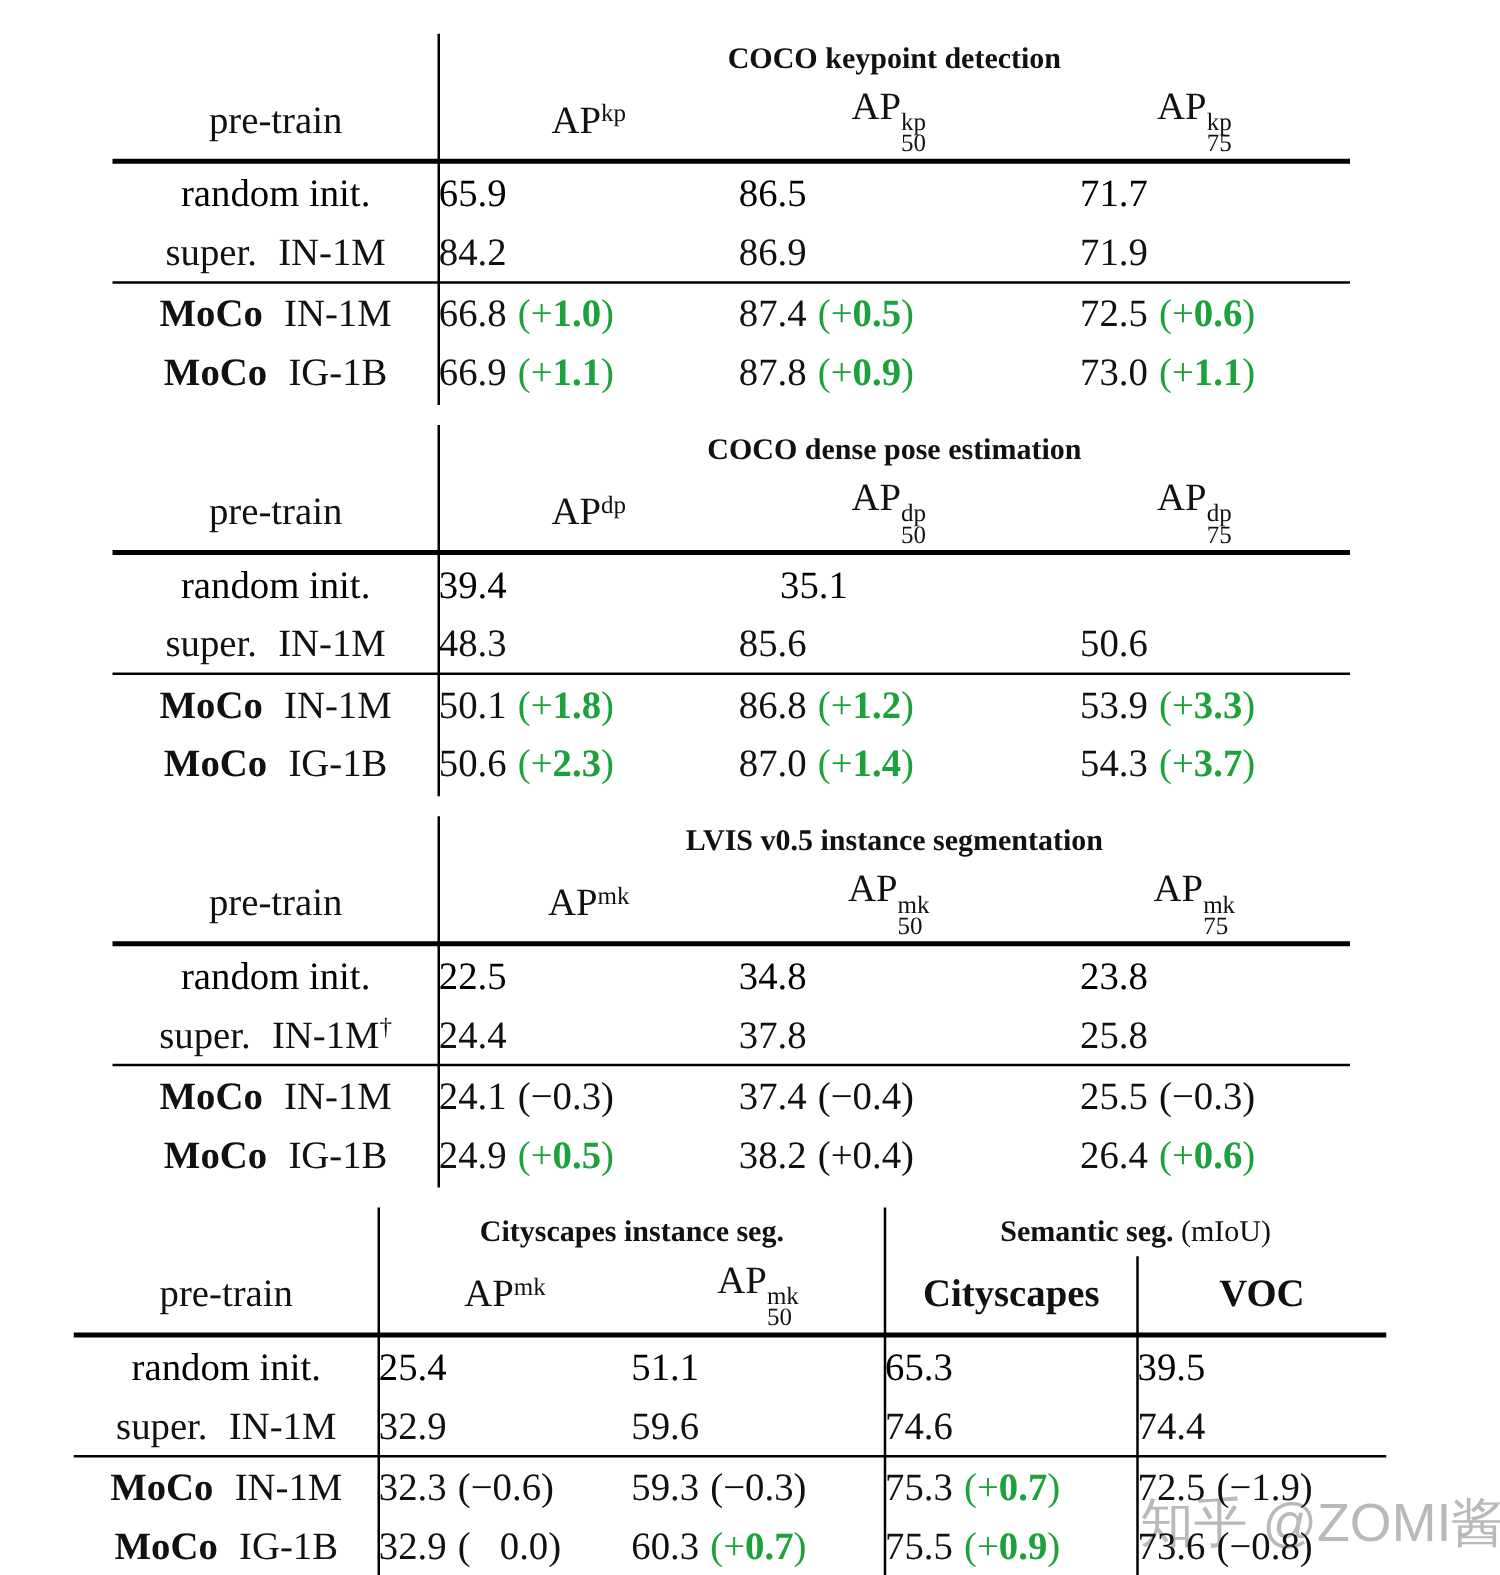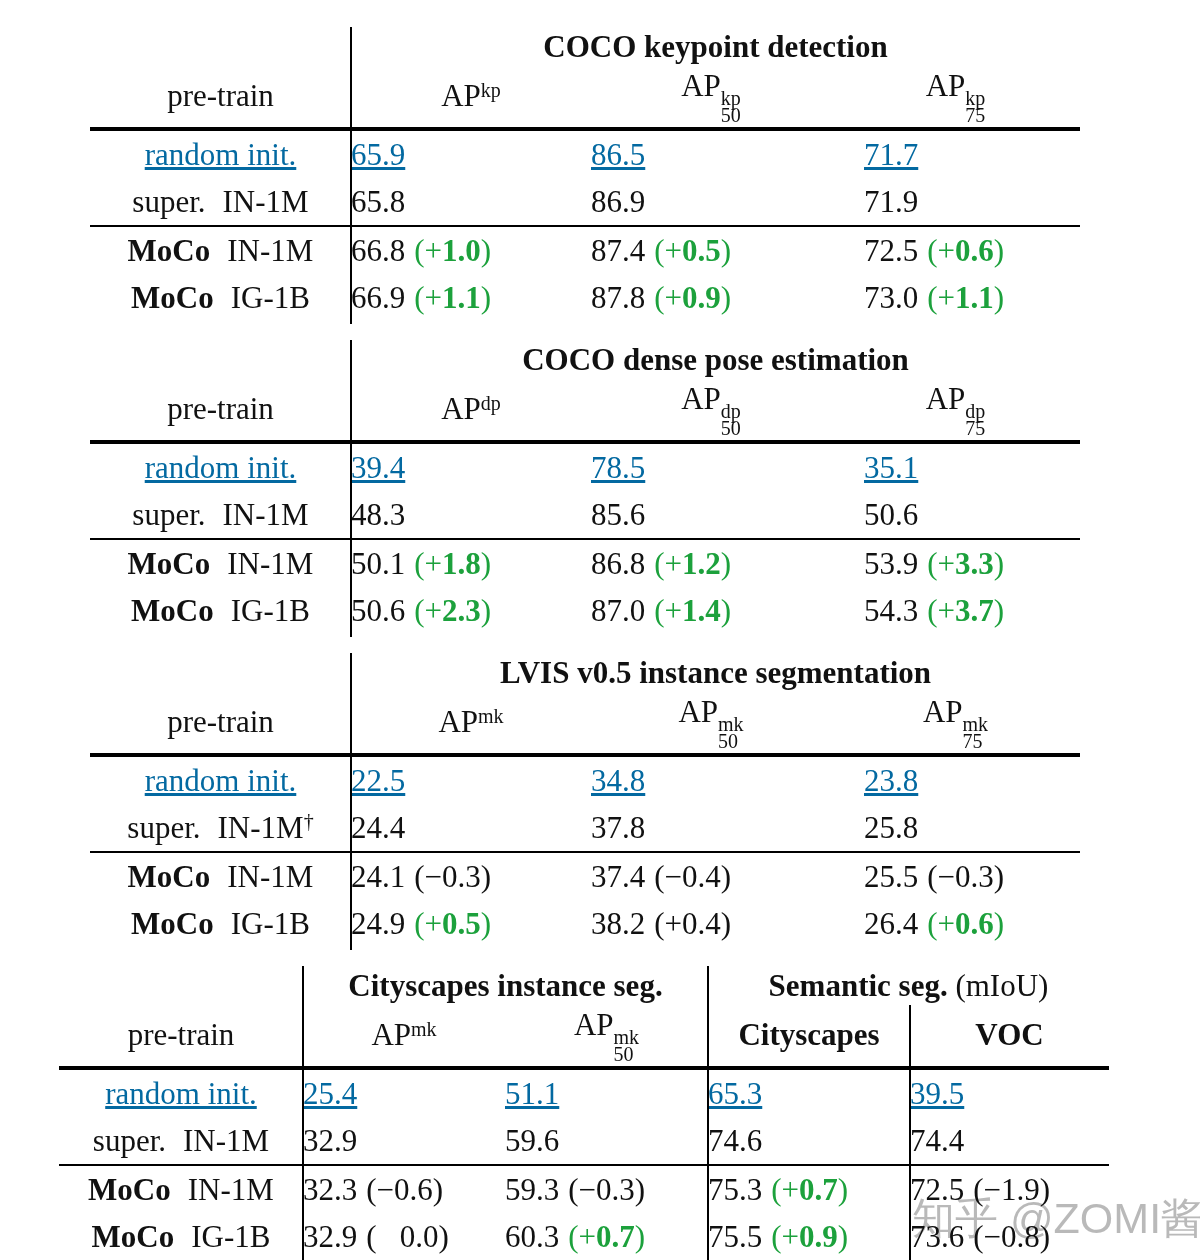--- a/index.html
+++ b/index.html
@@ -28,21 +28,21 @@
   #t0 { top: 30px; }
   #t1 { top: 343px; }
   #t2 { top: 656px; }
   #t3 { top: 969px; }
 
   .grid { display: grid; }
   .t13 .grid { grid-template-columns: 261px 240px 240px 249px; }
   .t4  .grid { grid-template-columns: 244px 202px 203px 202px 199px; }
 
   .titlebar { height: 34px; align-items: center; }
-  .tcell { text-align: center; font-size: 31px; line-height: 34px; white-space: pre; }
+  .tcell { text-align: center; font-size: 24px; line-height: 34px; white-space: pre; }
   .tp.b { font-weight: bold; }
 
   .head { height: 63px; align-items: center; }
   .hlabel { text-align: center; font-size: 31px; }
   .hcol  { text-align: center; font-size: 31px; }
   .hplain { font-weight: bold; }
   .apsup { font-size: 20px; vertical-align: 9px; }
   .stack {
     display: inline-flex;
     flex-direction: column;
@@ -50,21 +50,21 @@
     font-size: 20px;
     line-height: 17px;
     vertical-align: -9px;
     text-align: left;
   }
 
   .thick { height: 4px; background: #000; }
   .thin  { height: 2px; background: #000; }
 
   .row { height: 47px; align-items: center; font-size: 31px; }
-  .row.muted { color: #0369a1; text-decoration: underline; }
+  .row.muted { color: #000000; }
   .rlabel { text-align: center; white-space: nowrap; }
   .lp + .lp { margin-left: 17px; }
   .lp.b { font-weight: bold; text-align: center; }
   .dagger { font-size: 20px; vertical-align: 10px; }
 
   .cell { white-space: nowrap; }
   .t13 .row > .cell:nth-child(4), .t13 .head > .hcol:nth-child(4) { }
   .t13 .row > div.cell:last-child { padding-left: 33px; }
   .t4 .cell { }
 
@@ -103,21 +103,21 @@
       </div>
       <div class="thick"></div>
       <div class="grid row muted">
         <div class="rlabel"><span class="lp">random init.</span></div>
         <div class="cell"><span class="v">65.9</span></div>
         <div class="cell"><span class="v">86.5</span></div>
         <div class="cell"><span class="v">71.7</span></div>
       </div>
       <div class="grid row">
         <div class="rlabel"><span class="lp">super.</span><span class="lp">IN-1M</span></div>
-        <div class="cell"><span class="v">65.8</span></div>
+        <div class="cell"><span class="v">84.2</span></div>
         <div class="cell"><span class="v">86.9</span></div>
         <div class="cell"><span class="v">71.9</span></div>
       </div>
       <div class="thin"></div>
       <div class="grid row">
         <div class="rlabel"><span class="lp b">MoCo</span><span class="lp">IN-1M</span></div>
         <div class="cell"><span class="v">66.8</span><span class="delta pos"><span class="d-pre">(+</span><span class="d-num">1.0</span><span class="d-post">)</span></span></div>
         <div class="cell"><span class="v">87.4</span><span class="delta pos"><span class="d-pre">(+</span><span class="d-num">0.5</span><span class="d-post">)</span></span></div>
         <div class="cell"><span class="v">72.5</span><span class="delta pos"><span class="d-pre">(+</span><span class="d-num">0.6</span><span class="d-post">)</span></span></div>
       </div>
@@ -143,21 +143,20 @@
           </span></div>
         <div class="hcol"><span class="apbase">AP</span><span class="stack">
             <span class="s-top">dp</span>
             <span class="s-bot">75</span>
           </span></div>
       </div>
       <div class="thick"></div>
       <div class="grid row muted">
         <div class="rlabel"><span class="lp">random init.</span></div>
         <div class="cell"><span class="v">39.4</span></div>
-        <div class="cell"><span class="v">78.5</span></div>
         <div class="cell"><span class="v">35.1</span></div>
       </div>
       <div class="grid row">
         <div class="rlabel"><span class="lp">super.</span><span class="lp">IN-1M</span></div>
         <div class="cell"><span class="v">48.3</span></div>
         <div class="cell"><span class="v">85.6</span></div>
         <div class="cell"><span class="v">50.6</span></div>
       </div>
       <div class="thin"></div>
       <div class="grid row">

